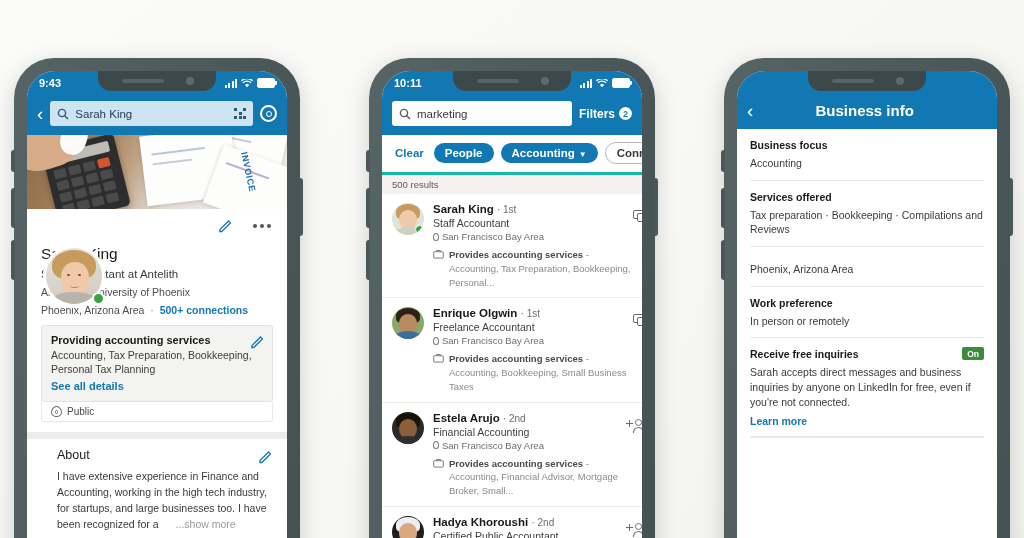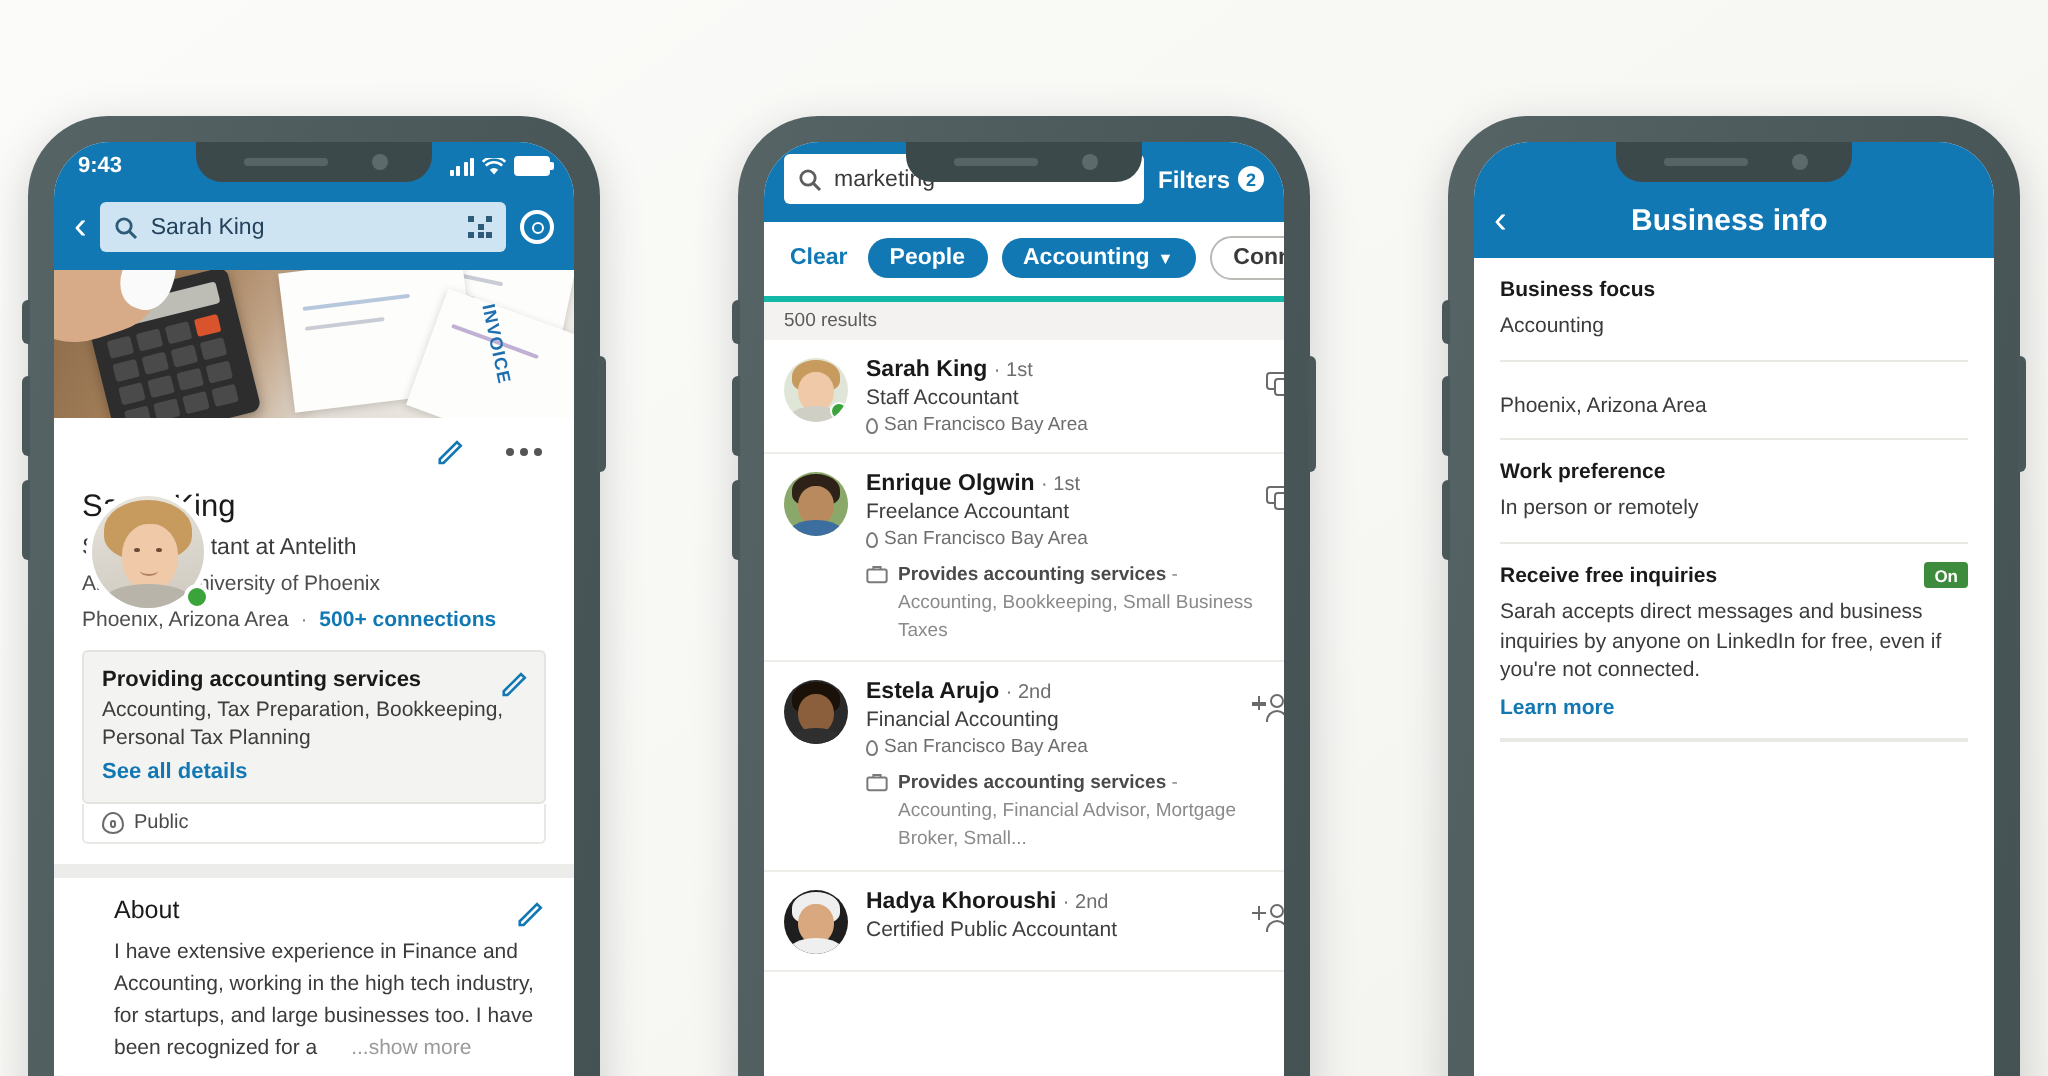--- a/index.html
+++ b/index.html
@@ -344,20 +344,37 @@
     <div class="frame"></div>
     <div class="btn-side a"></div>
     <div class="btn-side b"></div>
     <div class="btn-side c"></div>
     <div class="btn-side r"></div>
     <div class="screen">
       <div class="notch">
         <div class="speaker"></div>
         <div class="cam"></div>
       </div>
+      <div class="statusbar">
+        <span>10:11</span>
+        <span class="st-right">
+          <span class="bars">
+              <i></i>
+              <i></i>
+              <i></i>
+              <i></i>
+            </span>
+          <svg width="12" height="9" viewBox="0 0 12 9">
+              <path d="M6 8.2 3.9 5.9a3 3 0 0 1 4.2 0z" fill="#fff"></path>
+              <path d="M1.9 3.8a5.9 5.9 0 0 1 8.2 0" stroke="#fff" stroke-width="1.3" fill="none"></path>
+              <path d="M0.4 1.9a8 8 0 0 1 11.2 0" stroke="#fff" stroke-width="1.3" fill="none"></path>
+            </svg>
+          <span class="batt"></span>
+        </span>
+      </div>
       <div class="apphdr">
         <div class="searchbox white">
           <svg class="sq" width="12" height="12" viewBox="0 0 12 12">
               <circle cx="5" cy="5" r="3.6" stroke="#5d5d5d" stroke-width="1.4" fill="none"></circle>
               <line x1="7.7" y1="7.7" x2="11" y2="11" stroke="#5d5d5d" stroke-width="1.5"></line>
             </svg>
           <span class="sval" style="color:#3a3a3a">marketing</span>
         </div>
         <span class="filters">
           <span>Filters</span>
@@ -381,20 +398,27 @@
               <div class="bd" style="background:#cfcfc6"></div>
             <span class="on2"></span>
           </div>
           <div class="rmain">
             <div class="rname"><span>Sarah King</span> <span class="rdeg">· 1st</span></div>
             <div class="rrole">Staff Accountant</div>
             <div class="rloc">
                 <span class="pin"></span>
                 <span>San Francisco Bay Area</span>
               </div>
+            <div class="rsvc">
+              <svg class="svcicon" viewBox="0 0 12 11">
+                  <rect x="0.7" y="3" width="10.6" height="7" rx="1" stroke="#7a7a7a" stroke-width="1.1" fill="none"></rect>
+                  <path d="M4 3V1.6h4V3" stroke="#7a7a7a" stroke-width="1.1" fill="none"></path>
+                </svg>
+              <div class="rsvctx"><b>Provides accounting services</b> <span>- Accounting, Tax Preparation, Bookkeeping, Personal...</span></div>
+            </div>
           </div>
           <div class="racts">
             <span class="msgicon"><i class="back"></i><i class="front"></i></span>
           </div>
         </div>
 
         <div class="ritem">
           <div class="rav" style="background:#8aa86a">
             <div class="hr" style="background:#2e2218"></div>
               <div class="sk" style="background:#b98a5e"></div>
@@ -484,20 +508,24 @@
         <span class="chev">‹</span>
         <span class="hdr-title">Business info</span>
       </div>
 
       <div class="binfo">
         <div class="brow">
           <div class="blabel">Business focus</div>
           <div class="bval">Accounting</div>
         </div>
         <div class="brow">
+          <div class="blabel">Services offered</div>
+          <div class="bval">Tax preparation · Bookkeeping · Compilations and Reviews</div>
+        </div>
+        <div class="brow">
           <div class="bval">Phoenix, Arizona Area</div>
         </div>
         <div class="brow">
           <div class="blabel">Work preference</div>
           <div class="bval">In person or remotely</div>
         </div>
         <div class="brow">
           <div class="blabel">Receive free inquiries</div>
           <span class="onbadge">On</span>
           <div class="bval">Sarah accepts direct messages and business inquiries by anyone on LinkedIn for free, even if you're not connected.</div>

